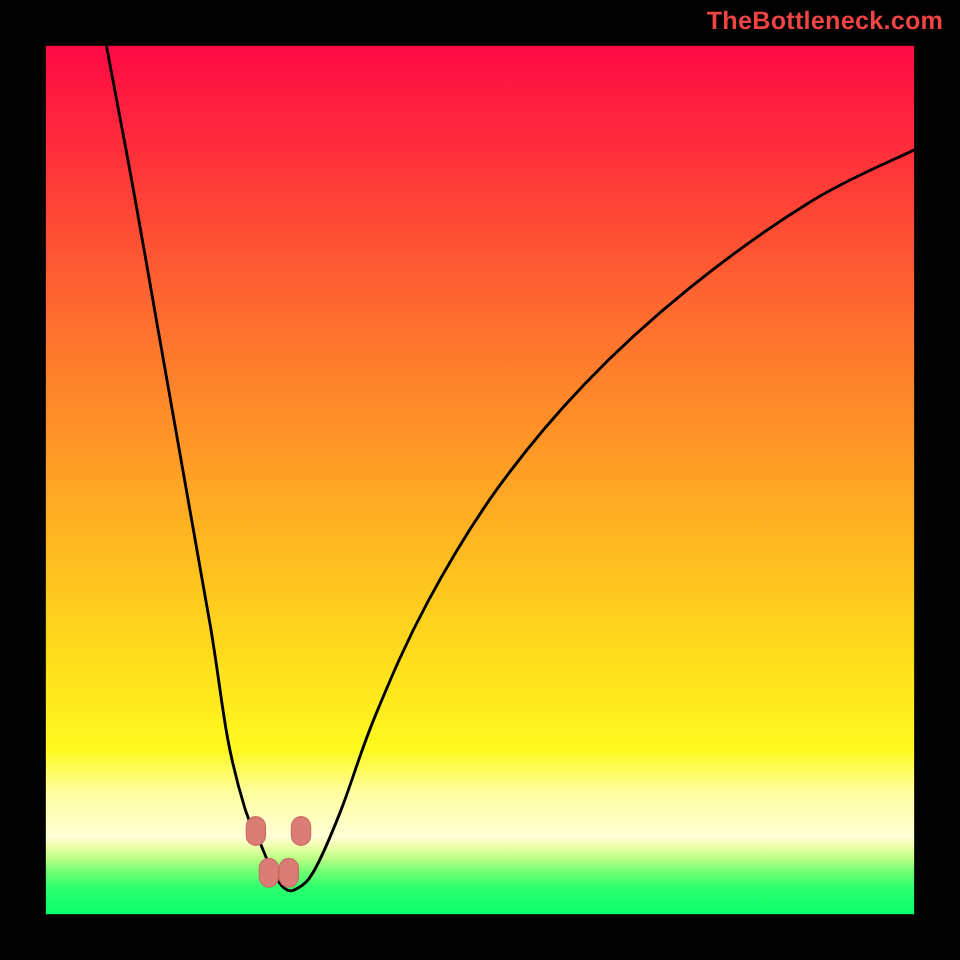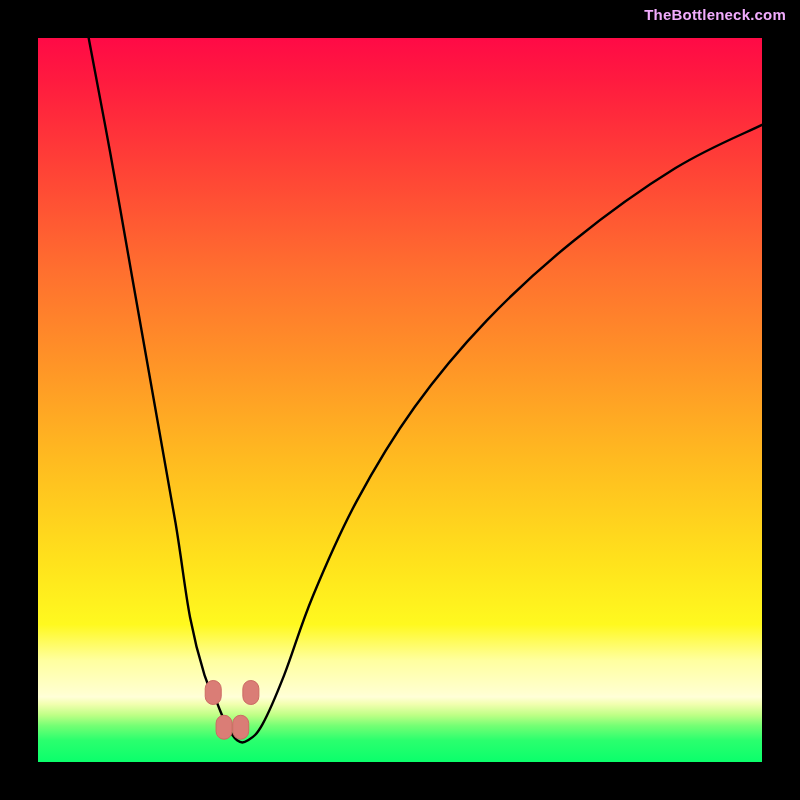--- a/index.html
+++ b/index.html
@@ -52,22 +52,22 @@
     );
   }
   svg.curve {
     position: absolute;
     inset: 0;
   }
   .watermark {
     position: absolute;
     top: 6px;
     right: 14px;
-    color: #f0abfc;
-    font-size: 15px;
+    color: #ef4444;
+    font-size: 21px;
     font-weight: 600;
     letter-spacing: 0.2px;
     user-select: none;
   }
 </style>
 </head>
 <body>
 
 <div class="frame">
   <div class="watermark">TheBottleneck.com</div>

